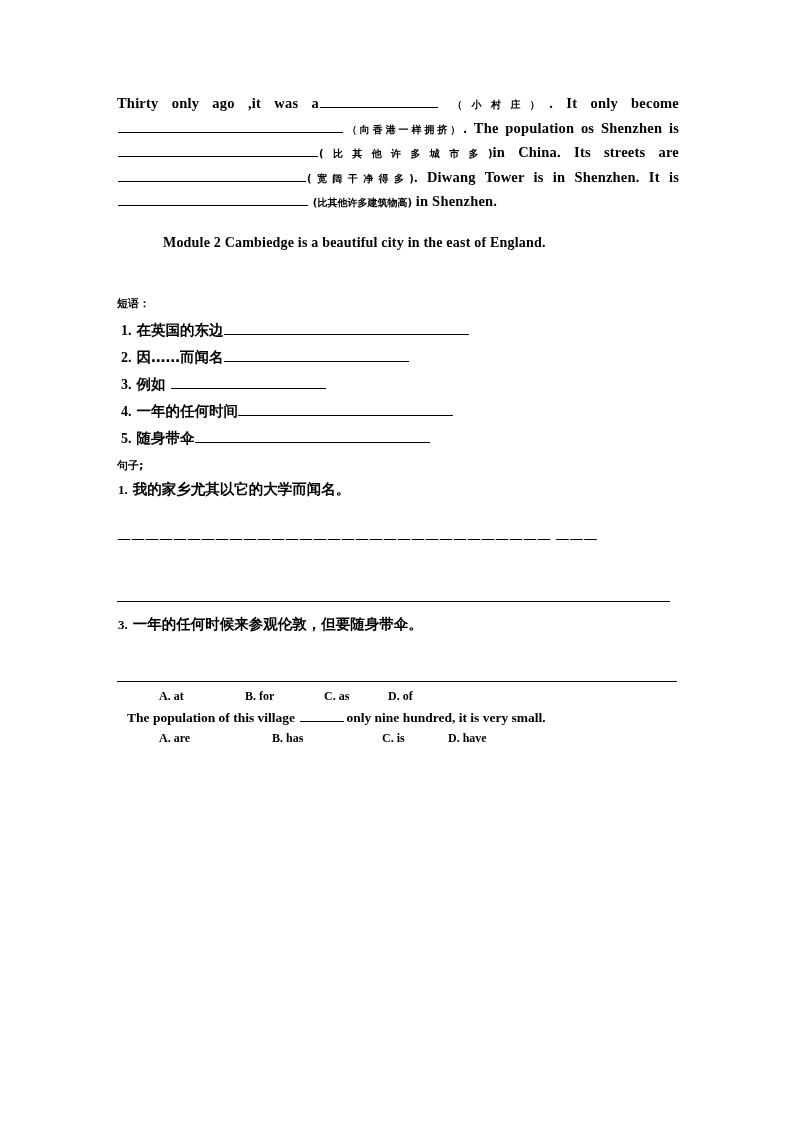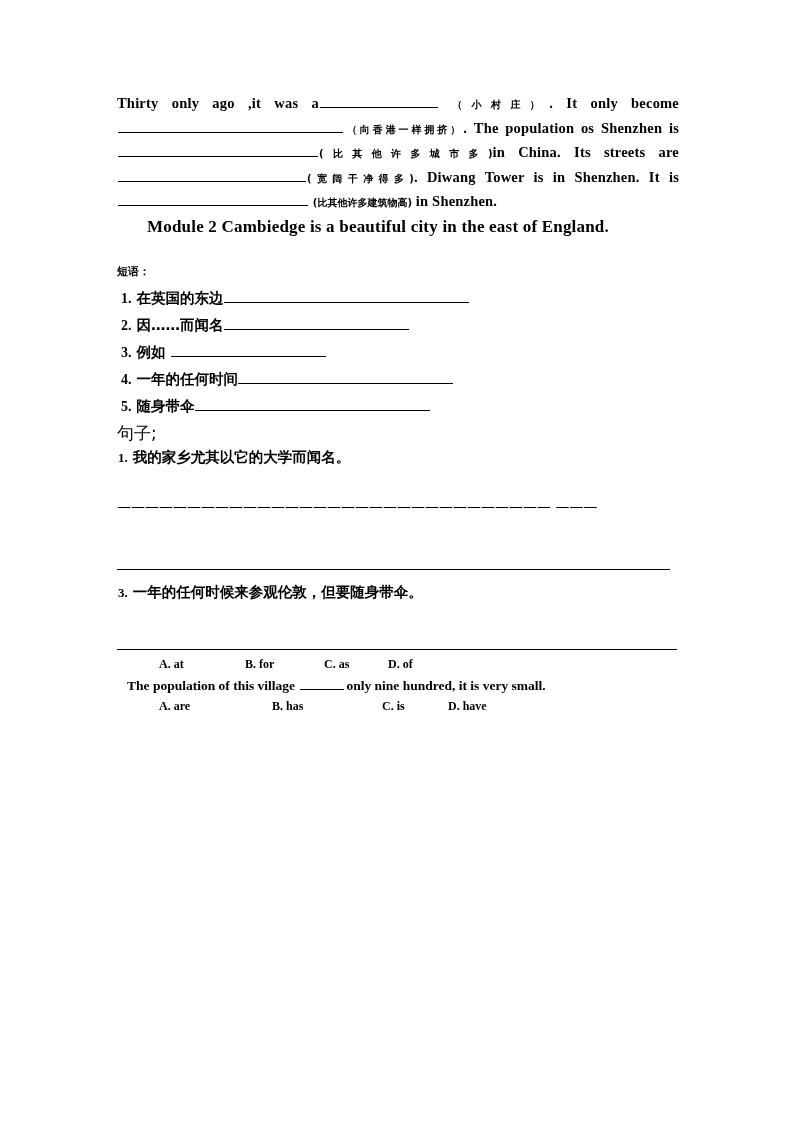--- a/index.html
+++ b/index.html
@@ -58,27 +58,27 @@
   }
   .bl-w1 { width: 118px; }
   .bl-w2 { width: 225px; }
   .bl-w3 { width: 200px; }
   .bl-w4 { width: 188px; }
   .bl-w5 { width: 190px; }
 
   
   .module-head {
     font-weight: bold;
-    font-size: 17px;
+    font-size: 14px;
     line-height: 23.5px;
     text-align: justify;
     text-justify: inter-word;
     text-indent: 30px;
     letter-spacing: 0.2px;
-    margin: 0;
+    margin: 16px;
   }
 
   
   .spacer-sm { height: 22px; }
   .spacer-xs { height: 10px; }
 
   .section-label {
     font-family: "DejaVu Sans", sans-serif;
     font-weight: bold;
     font-size: 11px;
@@ -108,22 +108,22 @@
   }
   .pr-1 { width: 245px; }
   .pr-2 { width: 185px; }
   .pr-3 { width: 155px; }
   .pr-4 { width: 215px; }
   .pr-5 { width: 235px; }
 
   
   .sent-label {
     font-family: "DejaVu Sans", sans-serif;
-    font-weight: normal;
-    font-size: 17px;
+    font-weight: bold;
+    font-size: 11px;
     line-height: 23px;
     margin: 0;
   }
   .sentence {
     font-family: "DejaVu Sans", sans-serif;
     font-weight: bold;
     font-size: 14.5px;
     line-height: 23px;
     white-space: nowrap;
     margin: 1px;

